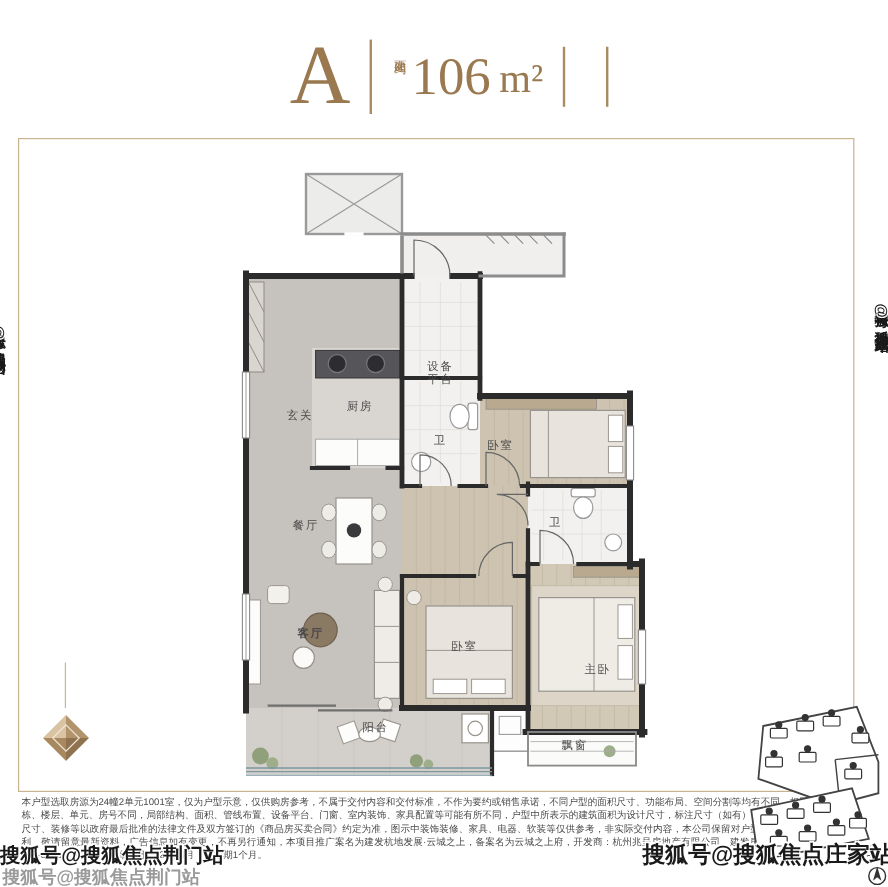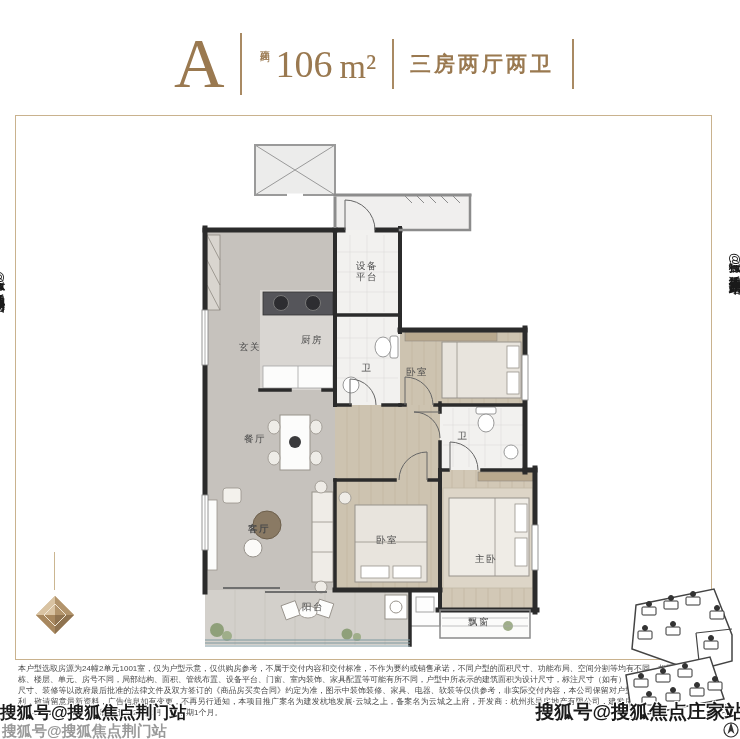--- a/index.html
+++ b/index.html
@@ -9,32 +9,32 @@
     align-items:center;justify-content:center;transform:translateX(12px);color:#9a7950;}
   .unit-letter{font-family:"Liberation Serif",serif;font-size:70px;line-height:70px;
     color:#9a7950;font-weight:400;}
   .hdiv{width:2px;background:#a98a63;margin:0 16px;}
   .hdiv.d1{height:62px;}
   .hdiv.d2{height:50px;}
   .hdiv.d3{height:50px;margin-left:18px;}
   .area-group{display:flex;align-items:center;}
   .area-label{writing-mode:vertical-rl;text-orientation:upright;font-size:10px;
     letter-spacing:1px;color:#9a7950;margin-right:5px;height:44px;line-height:12px;}
-  .area-value{font-family:"Liberation Serif",serif;font-size:38px;line-height:52px;color:#9a7950;}
+  .area-value{font-family:"Liberation Serif",serif;font-size:44px;line-height:52px;color:#9a7950;}
   .area-unit{font-family:"Liberation Serif",serif;font-size:34px;margin-left:7px;
     margin-top:6px;color:#9a7950;}
   .layout-text{font-size:21px;font-weight:600;letter-spacing:3px;color:#9a7950;}
   
   .main-box{position:absolute;left:15px;top:115px;width:695px;height:543px;
     border:1px solid #c9b28e;background:#fff;}
   
   .plan-wrap{position:absolute;left:195px;top:140px;width:350px;height:515px;}
   .room-label{position:absolute;font-size:9.5px;color:#4b4b4b;letter-spacing:1.5px;
     text-align:center;line-height:11px;white-space:nowrap;}
-  .room-label.wrap2{white-space:normal;word-break:break-all;width:22px;}
+  .room-label.wrap2{white-space:normal;word-break:break-all;width:22px;margin-top:40px;}
   
   .disclaimer{position:absolute;left:18px;top:663px;width:688px;font-size:8px;
     line-height:11px;color:#4a4a4a;text-align:justify;}
   
   .wm{position:absolute;font-weight:bold;color:#1a1a1a;
     text-shadow:-1px -1px 0 #fff,1px -1px 0 #fff,-1px 1px 0 #fff,1px 1px 0 #fff;}
   .wm-bl{left:0px;top:701px;font-size:17px;letter-spacing:0px;}
   .wm-br{right:-4px;top:699px;font-size:19px;}
   .wm-ghost{left:2px;top:722px;font-size:15px;color:#9a9a9a;text-shadow:none;font-weight:bold;}
   .wm-redge{right:-3px;top:250px;font-size:12px;writing-mode:vertical-rl;letter-spacing:1px;}
@@ -51,21 +51,20 @@
 
 <div class="header">
   <div class="unit-letter">A</div>
   <div class="hdiv d1"></div>
   <div class="area-group">
     <div class="area-label">建面约</div>
     <div class="area-value">106</div>
     <div class="area-unit">m²</div>
   </div>
   <div class="hdiv d2"></div>
-  <div class="layout-text">三房两厅两卫</div>
   <div class="hdiv d3"></div>
 </div>
 
 <div class="main-box"></div>
 
 <div class="plan-wrap">
   <svg width="350" height="515" viewBox="0 0 350 515">
 
     <rect x="10" y="90" width="130" height="360" fill="#c6c2bd"></rect>
     <rect x="65" y="150" width="75" height="100" fill="#d9d6d2"></rect>
@@ -230,29 +229,29 @@
       <path d="M210,265V237 A28,28 0 0 1 238,265" transform="translate(0,0)"></path>
       <path d="M155,265V239 A26,26 0 0 1 181,265"></path>
       <path d="M232,340V312 A28,28 0 0 0 204,340"></path>
       <path d="M255,330V302 A28,28 0 0 1 283,330"></path>
       <path d="M245,272H219 A26,26 0 0 1 245,298"></path>
     </g>
   </svg>
 
   
   <div class="room-label" style="left:30px;top:201px;width:50px;">玄关</div>
-  <div class="room-label" style="left:92px;top:194px;width:50px;">厨房</div>
+  <div class="room-label" style="left:80px;top:194px;width:50px;">厨房</div>
   <div class="room-label wrap2" style="left:161px;top:120px;">设备平台</div>
   <div class="room-label" style="left:160px;top:222px;width:24px;">卫</div>
   <div class="room-label" style="left:42px;top:275px;width:36px;margin-top:18px;">餐厅</div>
   <div class="room-label" style="left:197px;top:226px;width:50px;">卧室</div>
   <div class="room-label" style="left:256px;top:290px;width:24px;">卫</div>
   <div class="room-label" style="left:39px;top:383px;width:50px;font-weight:bold;">客厅</div>
   <div class="room-label" style="left:167px;top:394px;width:50px;">卧室</div>
-  <div class="room-label" style="left:266px;top:413px;width:50px;">主卧</div>
+  <div class="room-label" style="left:278px;top:413px;width:50px;">主卧</div>
   <div class="room-label" style="left:93px;top:461px;width:50px;">阳台</div>
   <div class="room-label" style="left:259px;top:476px;width:50px;">飘窗</div>
 </div>
 
 <div class="gem-line"></div>
 <div class="gem">
   <svg width="44" height="44" viewBox="0 0 44 44">
     <polygon points="22,3 41,22 22,41 3,22" fill="#c3a87f"></polygon>
     <polygon points="22,3 22,22 3,22" fill="#d9c3a2"></polygon>
     <polygon points="22,3 41,22 22,22" fill="#b2946c"></polygon>

